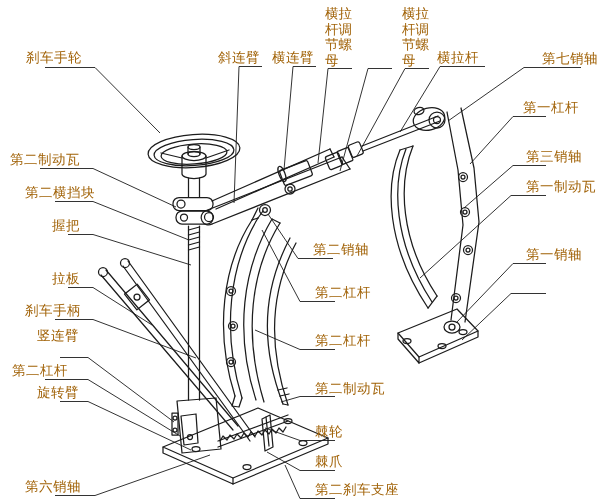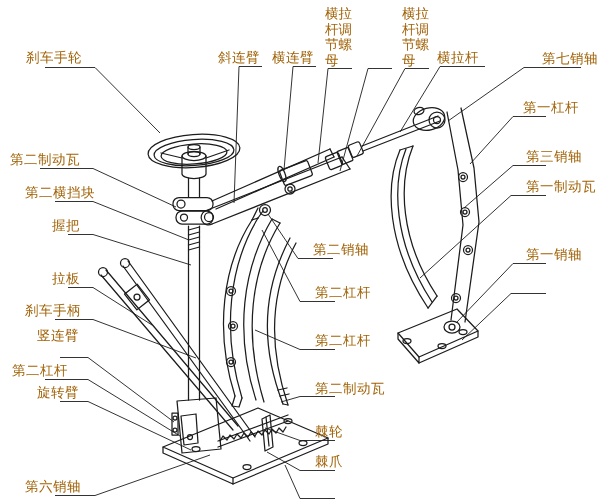--- a/index.html
+++ b/index.html
@@ -248,14 +248,15 @@
   <div class="lbl" style="left:526px;top:149px">第三销轴</div>
   <div class="lbl" style="left:526px;top:179px">第一制动瓦</div>
   <div class="lbl" style="left:526px;top:247px">第一销轴</div>
 
   <div class="lbl" style="left:313px;top:242px">第二销轴</div>
   <div class="lbl" style="left:315px;top:285px">第二杠杆</div>
   <div class="lbl" style="left:315px;top:333px">第二杠杆</div>
   <div class="lbl" style="left:315px;top:381px">第二制动瓦</div>
   <div class="lbl" style="left:315px;top:424px">棘轮</div>
   <div class="lbl" style="left:315px;top:454px">棘爪</div>
+  <div class="lbl" style="left:315px;top:482px">第二刹车支座</div>
 
 </div>
 
 </body></html>

